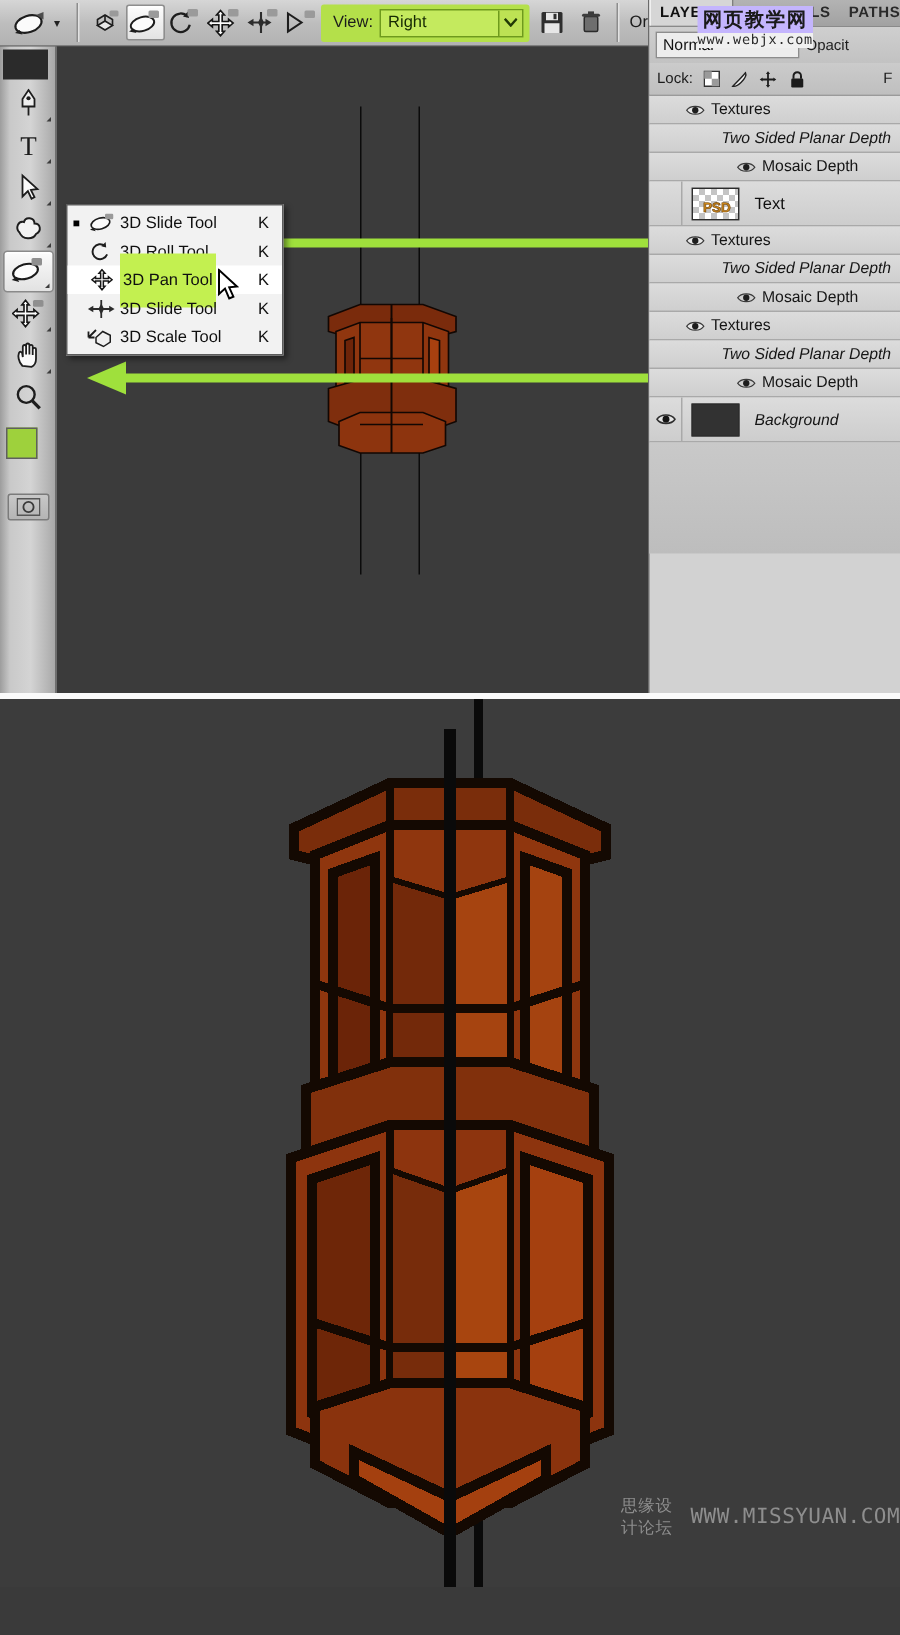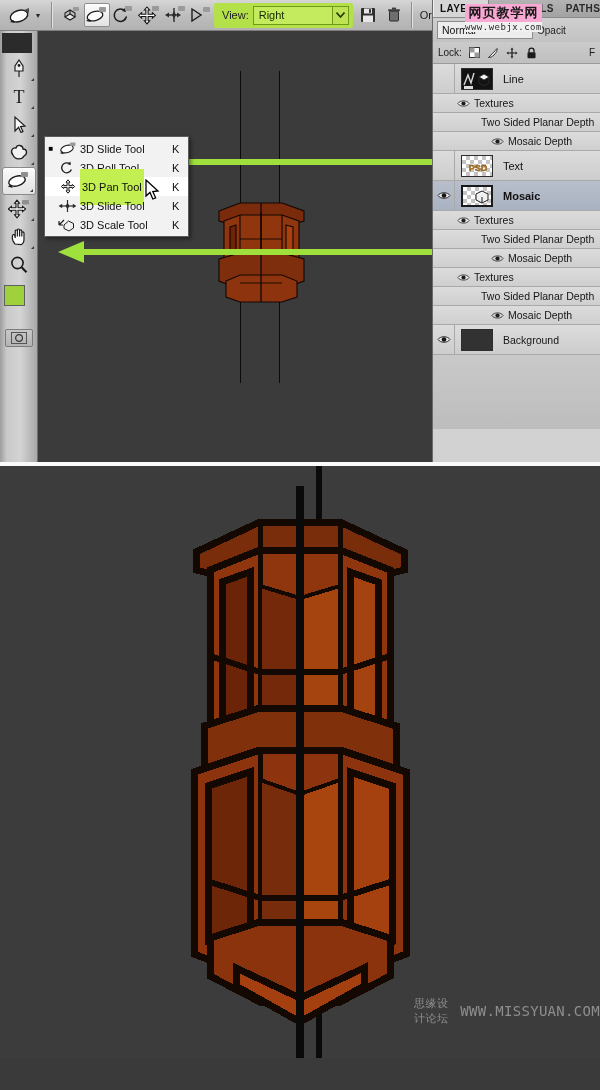--- a/index.html
+++ b/index.html
@@ -235,31 +235,31 @@
     background-color: #fff;
   }
   .layer-name {
     font-size: 11px; color: #101010; padding-left: 4px; flex: 1;
     white-space: nowrap; overflow: hidden;
   }
   .layer-row.selected .layer-name { font-weight: bold; }
   .sub-indent-1 { padding-left: 24px; }
   .sub-indent-2 { padding-left: 44px; }
   .sub-indent-3 { padding-left: 58px; }
-  .italic-name { font-size: 10.5px; color: #151515; }
+  .italic-name { font-style: italic; font-size: 10.5px; color: #151515; }
   .small-name { font-size: 10.5px; color: #151515; }
 
   
   #wm-top {
     position: absolute; left: 465px; top: 4px; z-index: 60;
     text-align: center; pointer-events: none;
   }
   #wm-top .cn {
     font-size: 13px; color: #1a1a1a; font-weight: bold;
-    background: #f9a8d4; padding: 0 2px; letter-spacing: 1px;
+    background: #c4b5fd; padding: 0 2px; letter-spacing: 1px;
   }
   #wm-top .url {
     font-size: 9px; color: #2a2a2a; letter-spacing: .5px;
     font-family: "DejaVu Sans Mono", monospace; background: #f0f0f0;
   }
 
   
   #divider {
     position: absolute; left: 0; top: 462px; width: 600px; height: 4px;
     background: #fafafa;
@@ -611,35 +611,20 @@
           <path d="M3 5.5 L3 3.6 A2.5 2.5 0 0 1 8 3.6 L8 5.5" fill="none" stroke="#1b1b1b" stroke-width="1.3"></path>
           <rect x="1.5" y="5.3" width="8" height="6" rx="0.8" fill="#1b1b1b"></rect>
         </svg>
       </span>
       <span style="flex:1;"></span>
       <span>F</span>
     </div>
 
     <div id="layer-list">
 
-      <div class="layer-row">
-        <div class="eye-cell"></div>
-        <div class="thumb-cell">
-          <div class="thumb" style="background:#111;">
-            <svg width="32" height="22" viewBox="0 0 32 22">
-              <rect width="32" height="22" fill="#121212"></rect>
-              <path d="M2 16 L6 6 L9 14 L12 4" stroke="#d8d8d8" stroke-width="1.4" fill="none"></path>
-              <rect x="2" y="17" width="9" height="4" fill="#ddd"></rect>
-              <path d="M17 8 L22 5 L27 8 L22 11 Z" fill="#f3f3f3" stroke="#2b2b2b" stroke-width="0.9"></path>
-              <path d="M17 8 L17 14 L22 17 L27 14 L27 8" fill="none" stroke="#2b2b2b" stroke-width="0.9"></path>
-            </svg>
-          </div>
-        </div>
-        <span class="layer-name">Line</span>
-      </div>
 
       <div class="layer-row sub">
         <div class="sub-indent-1" style="display:flex;align-items:center;">
           <svg width="13" height="11" viewBox="0 0 13 11">
             <path d="M0.8 5.5 C3 2 10 2 12.2 5.5 C10 9 3 9 0.8 5.5 Z" fill="#e8e8e8" stroke="#3a3a3a" stroke-width="0.9"></path>
             <circle cx="6.5" cy="5.5" r="2.1" fill="#1d1d1d"></circle>
           </svg>
         </div>
         <span class="layer-name small-name">Textures</span>
       </div>
@@ -665,39 +650,20 @@
           <div class="thumb">
             <div class="checker"></div>
             <svg width="32" height="22" viewBox="0 0 32 22" style="position:absolute;inset:0;">
               <text x="16" y="15" font-family="Liberation Sans, sans-serif" font-size="9" font-weight="bold" text-anchor="middle" fill="#cf8a1b" stroke="#6b3e05" stroke-width="0.4">PSD</text>
             </svg>
           </div>
         </div>
         <span class="layer-name">Text</span>
       </div>
 
-      <div class="layer-row selected">
-        <div class="eye-cell">
-          <svg width="14" height="11" viewBox="0 0 14 11">
-            <path d="M1 5.5 C3.4 1.8 10.6 1.8 13 5.5 C10.6 9.2 3.4 9.2 1 5.5 Z" fill="#e4e4e4" stroke="#2e2e2e" stroke-width="1"></path>
-            <circle cx="7" cy="5.5" r="2.3" fill="#141414"></circle>
-          </svg>
-        </div>
-        <div class="thumb-cell">
-          <div class="thumb" style="border:2px solid #1a1a1a;">
-            <div class="checker"></div>
-            <svg width="30" height="20" viewBox="0 0 30 20" style="position:absolute;inset:0;">
-              <path d="M13 7 L19 4 L25 7 L19 10 Z" fill="#f7f7f7" stroke="#1e1e1e" stroke-width="1"></path>
-              <path d="M13 7 L13 13 L19 16 L25 13 L25 7" fill="#efefef" stroke="#1e1e1e" stroke-width="1"></path>
-              <path d="M19 10 L19 16" stroke="#1e1e1e" stroke-width="1"></path>
-            </svg>
-          </div>
-        </div>
-        <span class="layer-name">Mosaic</span>
-      </div>
 
       <div class="layer-row sub">
         <div class="sub-indent-1" style="display:flex;align-items:center;">
           <svg width="13" height="11" viewBox="0 0 13 11">
             <path d="M0.8 5.5 C3 2 10 2 12.2 5.5 C10 9 3 9 0.8 5.5 Z" fill="#e8e8e8" stroke="#3a3a3a" stroke-width="0.9"></path>
             <circle cx="6.5" cy="5.5" r="2.1" fill="#1d1d1d"></circle>
           </svg>
         </div>
         <span class="layer-name small-name">Textures</span>
       </div>

